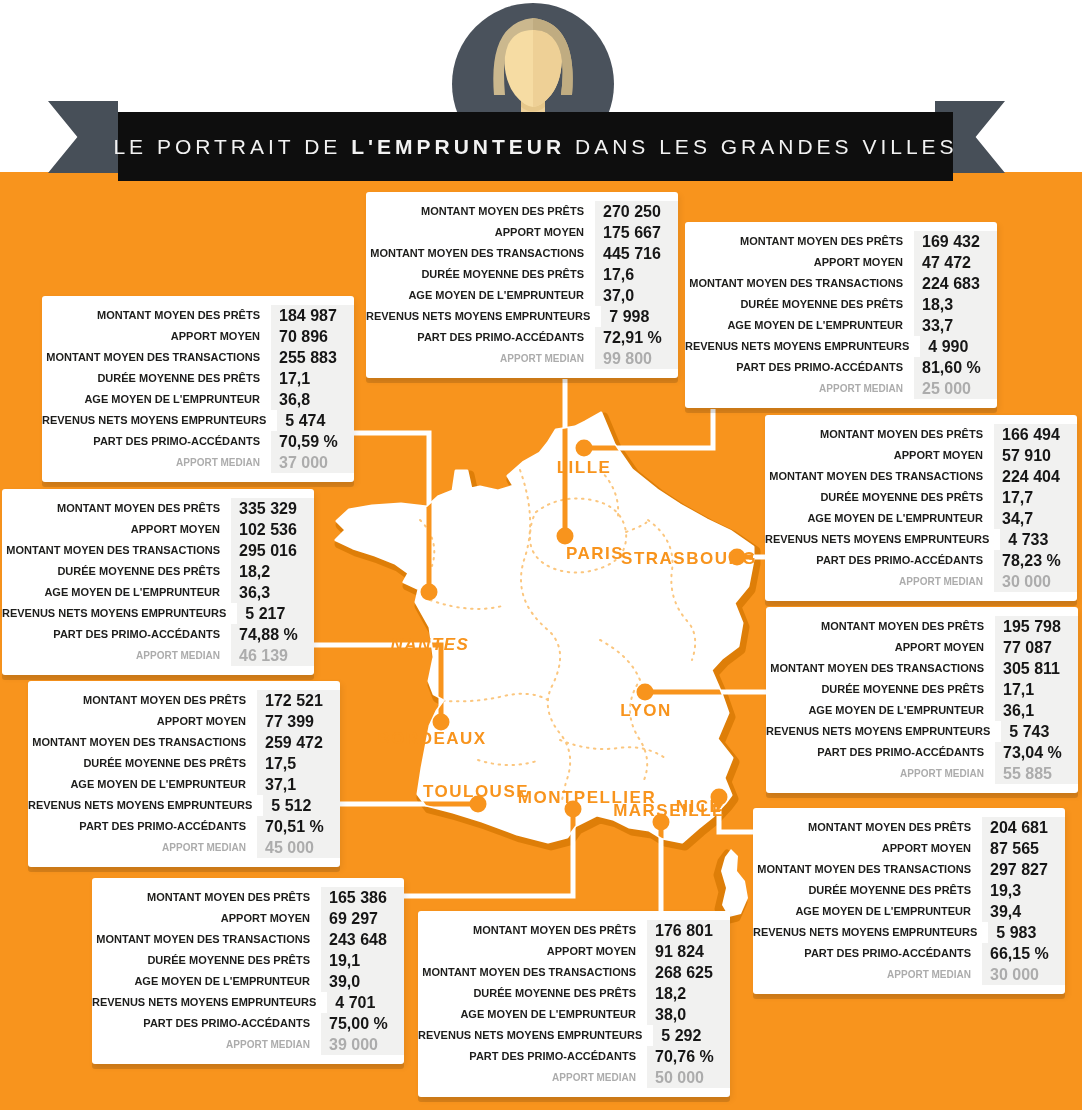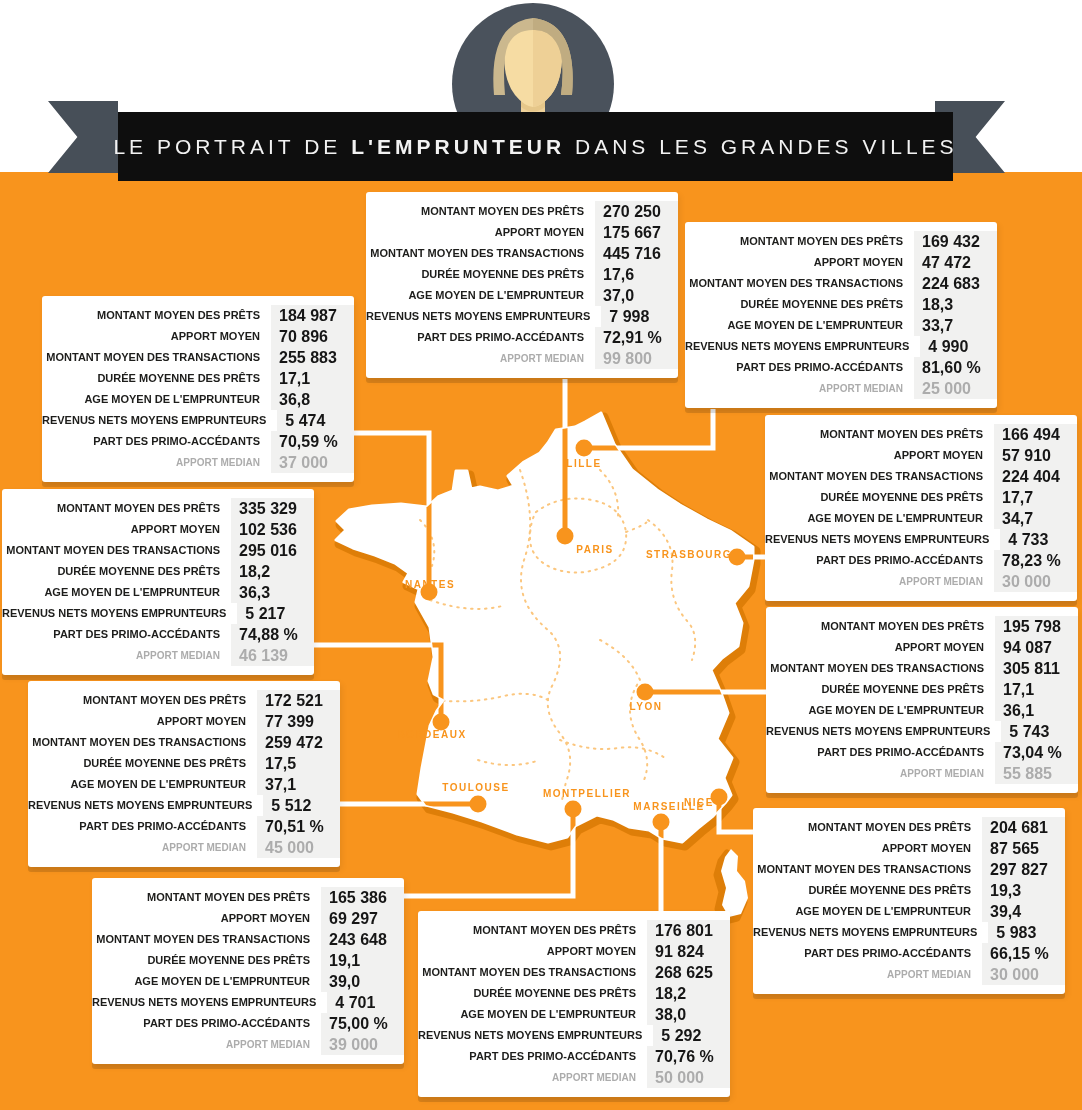--- a/index.html
+++ b/index.html
@@ -15,21 +15,21 @@
   .banner{position:absolute;left:118px;top:112px;width:835px;height:69px;background:#0E0E0E;
           z-index:5;display:flex;align-items:center;justify-content:center;}
   .banner .t{color:#F2F2F2;font-size:21px;letter-spacing:4px;white-space:nowrap;font-weight:400;}
   .banner .t b{font-weight:800;}
 
   
   .field{position:absolute;left:0;top:172px;width:1082px;height:938px;background:#F8941D;z-index:2;}
   #mapsvg{position:absolute;left:0;top:0;z-index:4;}
 
   
-  .city{position:absolute;transform:translateX(-50%);font-size:10px;font-weight:700;
+  .city{position:absolute;transform:translateX(-50%);font-size:17px;font-weight:700;
         letter-spacing:1.5px;color:#F8941D;white-space:nowrap;z-index:6;}
 
   
   .card{position:absolute;width:312px;background:#ffffff;border-radius:3px;padding:9px 0;
         box-shadow:0 5px 0 rgba(0,0,0,.13),2px 3px 6px rgba(0,0,0,.08);z-index:7;}
   .row{display:flex;height:21px;line-height:21px;align-items:center;}
   .row .lbl{flex:1;text-align:right;padding-right:11px;font-size:11px;font-weight:700;
             color:#1D1D1B;white-space:nowrap;letter-spacing:0;}
   .row .val{width:75px;background:#F1F1F0;font-size:16px;font-weight:700;color:#161616;
             padding-left:8px;white-space:nowrap;height:21px;}
@@ -187,21 +187,21 @@
         </div>
         <div class="row">
           <span class="lbl">PART DES PRIMO-ACCÉDANTS</span>
           <span class="val">81,60 %</span>
         </div>
         <div class="row median">
           <span class="lbl">APPORT MEDIAN</span>
           <span class="val">25 000</span>
         </div>
       </div>
-      <div class="city" style="left: 430px; top: 579px;">NANTES</div>
+      <div class="city" style="left: 430px; top: 635px; font-style: italic;">NANTES</div>
       <div class="card" style="left: 42px; top: 296px;">
         <div class="row">
           <span class="lbl">MONTANT MOYEN DES PRÊTS</span>
           <span class="val">184 987</span>
         </div>
         <div class="row">
           <span class="lbl">APPORT MOYEN</span>
           <span class="val">70 896</span>
         </div>
         <div class="row">
@@ -300,21 +300,21 @@
         </div>
       </div>
       <div class="city" style="left: 646px; top: 701px;">LYON</div>
       <div class="card" style="left: 766px; top: 607px;">
         <div class="row">
           <span class="lbl">MONTANT MOYEN DES PRÊTS</span>
           <span class="val">195 798</span>
         </div>
         <div class="row">
           <span class="lbl">APPORT MOYEN</span>
-          <span class="val">94 087</span>
+          <span class="val">77 087</span>
         </div>
         <div class="row">
           <span class="lbl">MONTANT MOYEN DES TRANSACTIONS</span>
           <span class="val">305 811</span>
         </div>
         <div class="row">
           <span class="lbl">DURÉE MOYENNE DES PRÊTS</span>
           <span class="val">17,1</span>
         </div>
         <div class="row">

